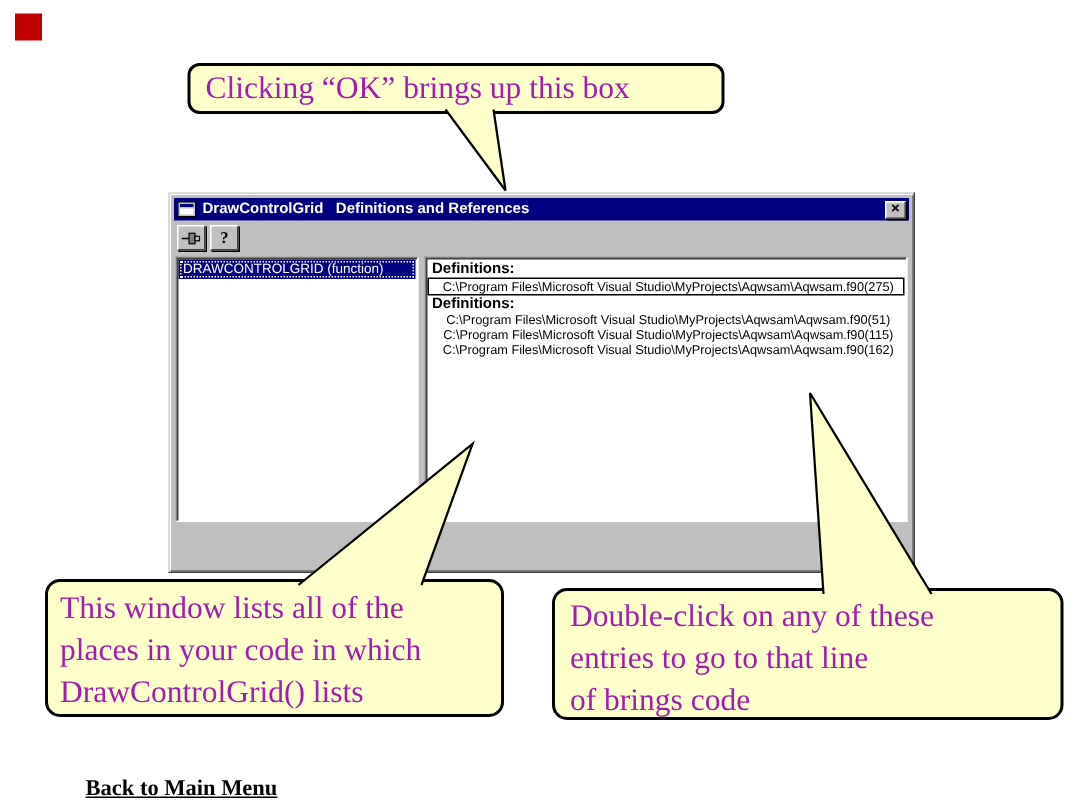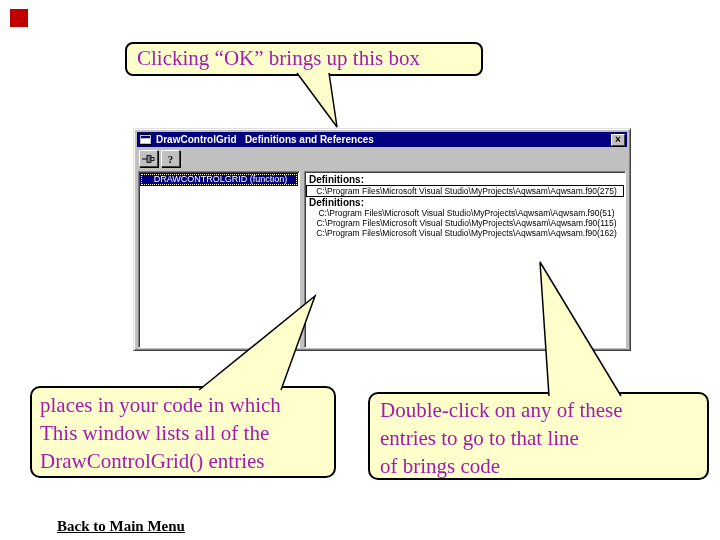--- a/index.html
+++ b/index.html
@@ -18,26 +18,25 @@
   }
   #callout-top { left:125px; top:42px; width:358px; height:34px; border-radius:8px;
                  line-height:29px; padding:0 10px; white-space:nowrap; }
   #callout-bl  { left:30px;  top:386px; width:306px; height:92px; padding:3px 8px; }
   #callout-br  { left:368px; top:392px; width:341px; height:88px; padding:2px 10px; }
   .callout .ln { line-height:28px; white-space:nowrap; }
   #tails { position:absolute; left:0; top:0; width:720px; height:540px; pointer-events:none; }
 
   
   #win {
-    position:absolute; left:112px; top:128px; width:498px; height:223px;
+    position:absolute; left:112px; top:128px; width:498px; height:254px;
     background:#c0c0c0;
     border-top:1px solid #dfdfdf; border-left:1px solid #dfdfdf;
     border-right:1px solid #404040; border-bottom:1px solid #404040;
     box-shadow: inset 1px 1px 0 #ffffff, inset -1px -1px 0 #808080;
-    margin-left: 21px;
   }
   #titlebar {
     position:absolute; left:3px; top:3px; right:3px; height:15px; background:#000080;
     display:flex; align-items:center; padding:0 2px;
   }
   #title-text { color:#ffffff; font-weight:bold; font-size:10px; white-space:pre;
                 flex:1; margin-left:4px; overflow:hidden; }
   .raised {
     background:#c0c0c0;
     border-top:1px solid #ffffff; border-left:1px solid #ffffff;
@@ -55,21 +54,21 @@
     border-top:1px solid #808080; border-left:1px solid #808080;
     border-right:1px solid #ffffff; border-bottom:1px solid #ffffff;
     box-shadow: inset 1px 1px 0 #404040;
     overflow:hidden;
   }
   #pane-left  { left:4px;   top:42px; width:162px; height:177px; }
   #pane-right { left:170px; top:42px; width:322px; height:177px; }
   #sel-item {
     margin:1px; height:13px; line-height:13px; background:#000080; color:#ffffff;
     font-size:9px; padding-left:3px; white-space:nowrap;
-    outline:1px dotted #ffffcc; outline-offset:-2px;text-align:center;
+    outline:1px dotted #ffffcc; outline-offset:-2px;
   }
   .res-hdr { font-size:10px; font-weight:bold; color:#000; height:11px; line-height:11px;
              padding-left:3px; margin-left:1px; margin-right:1px; white-space:nowrap; }
   .res-row { font-size:8.5px; color:#000; height:10px; line-height:10px; padding-left:3px;
              margin-left:1px; margin-right:1px; white-space:nowrap; overflow:hidden;text-align:center; }
   .res-row.focused { border:1px solid #000000; height:12px; line-height:10px; }
   #pane-right .inner { padding-top:2px; }
 
   
   #back-link {
@@ -126,23 +125,23 @@
         <div class="res-row">C:\Program Files\Microsoft Visual Studio\MyProjects\Aqwsam\Aqwsam.f90(162)</div>
       </div>
     </div>
   </div>
 
   <div id="callout-top" class="callout">
     <span>Clicking “OK” brings up this box</span>
   </div>
 
   <div id="callout-bl" class="callout">
+    <div class="ln">This window lists all of the</div>
     <div class="ln">places in your code in which</div>
-    <div class="ln">This window lists all of the</div>
-    <div class="ln">DrawControlGrid() entries</div>
+    <div class="ln">DrawControlGrid() lists</div>
   </div>
 
   <div id="callout-br" class="callout">
     <div class="ln">Double-click on any of these</div>
     <div class="ln">entries to go to that line</div>
     <div class="ln">of brings code</div>
   </div>
 
   <svg id="tails" viewBox="0 0 720 540">
     <path d="M 297 73 L 337 127 L 329 73" fill="#ffffcc" stroke="#000000" stroke-width="1.5"></path>

